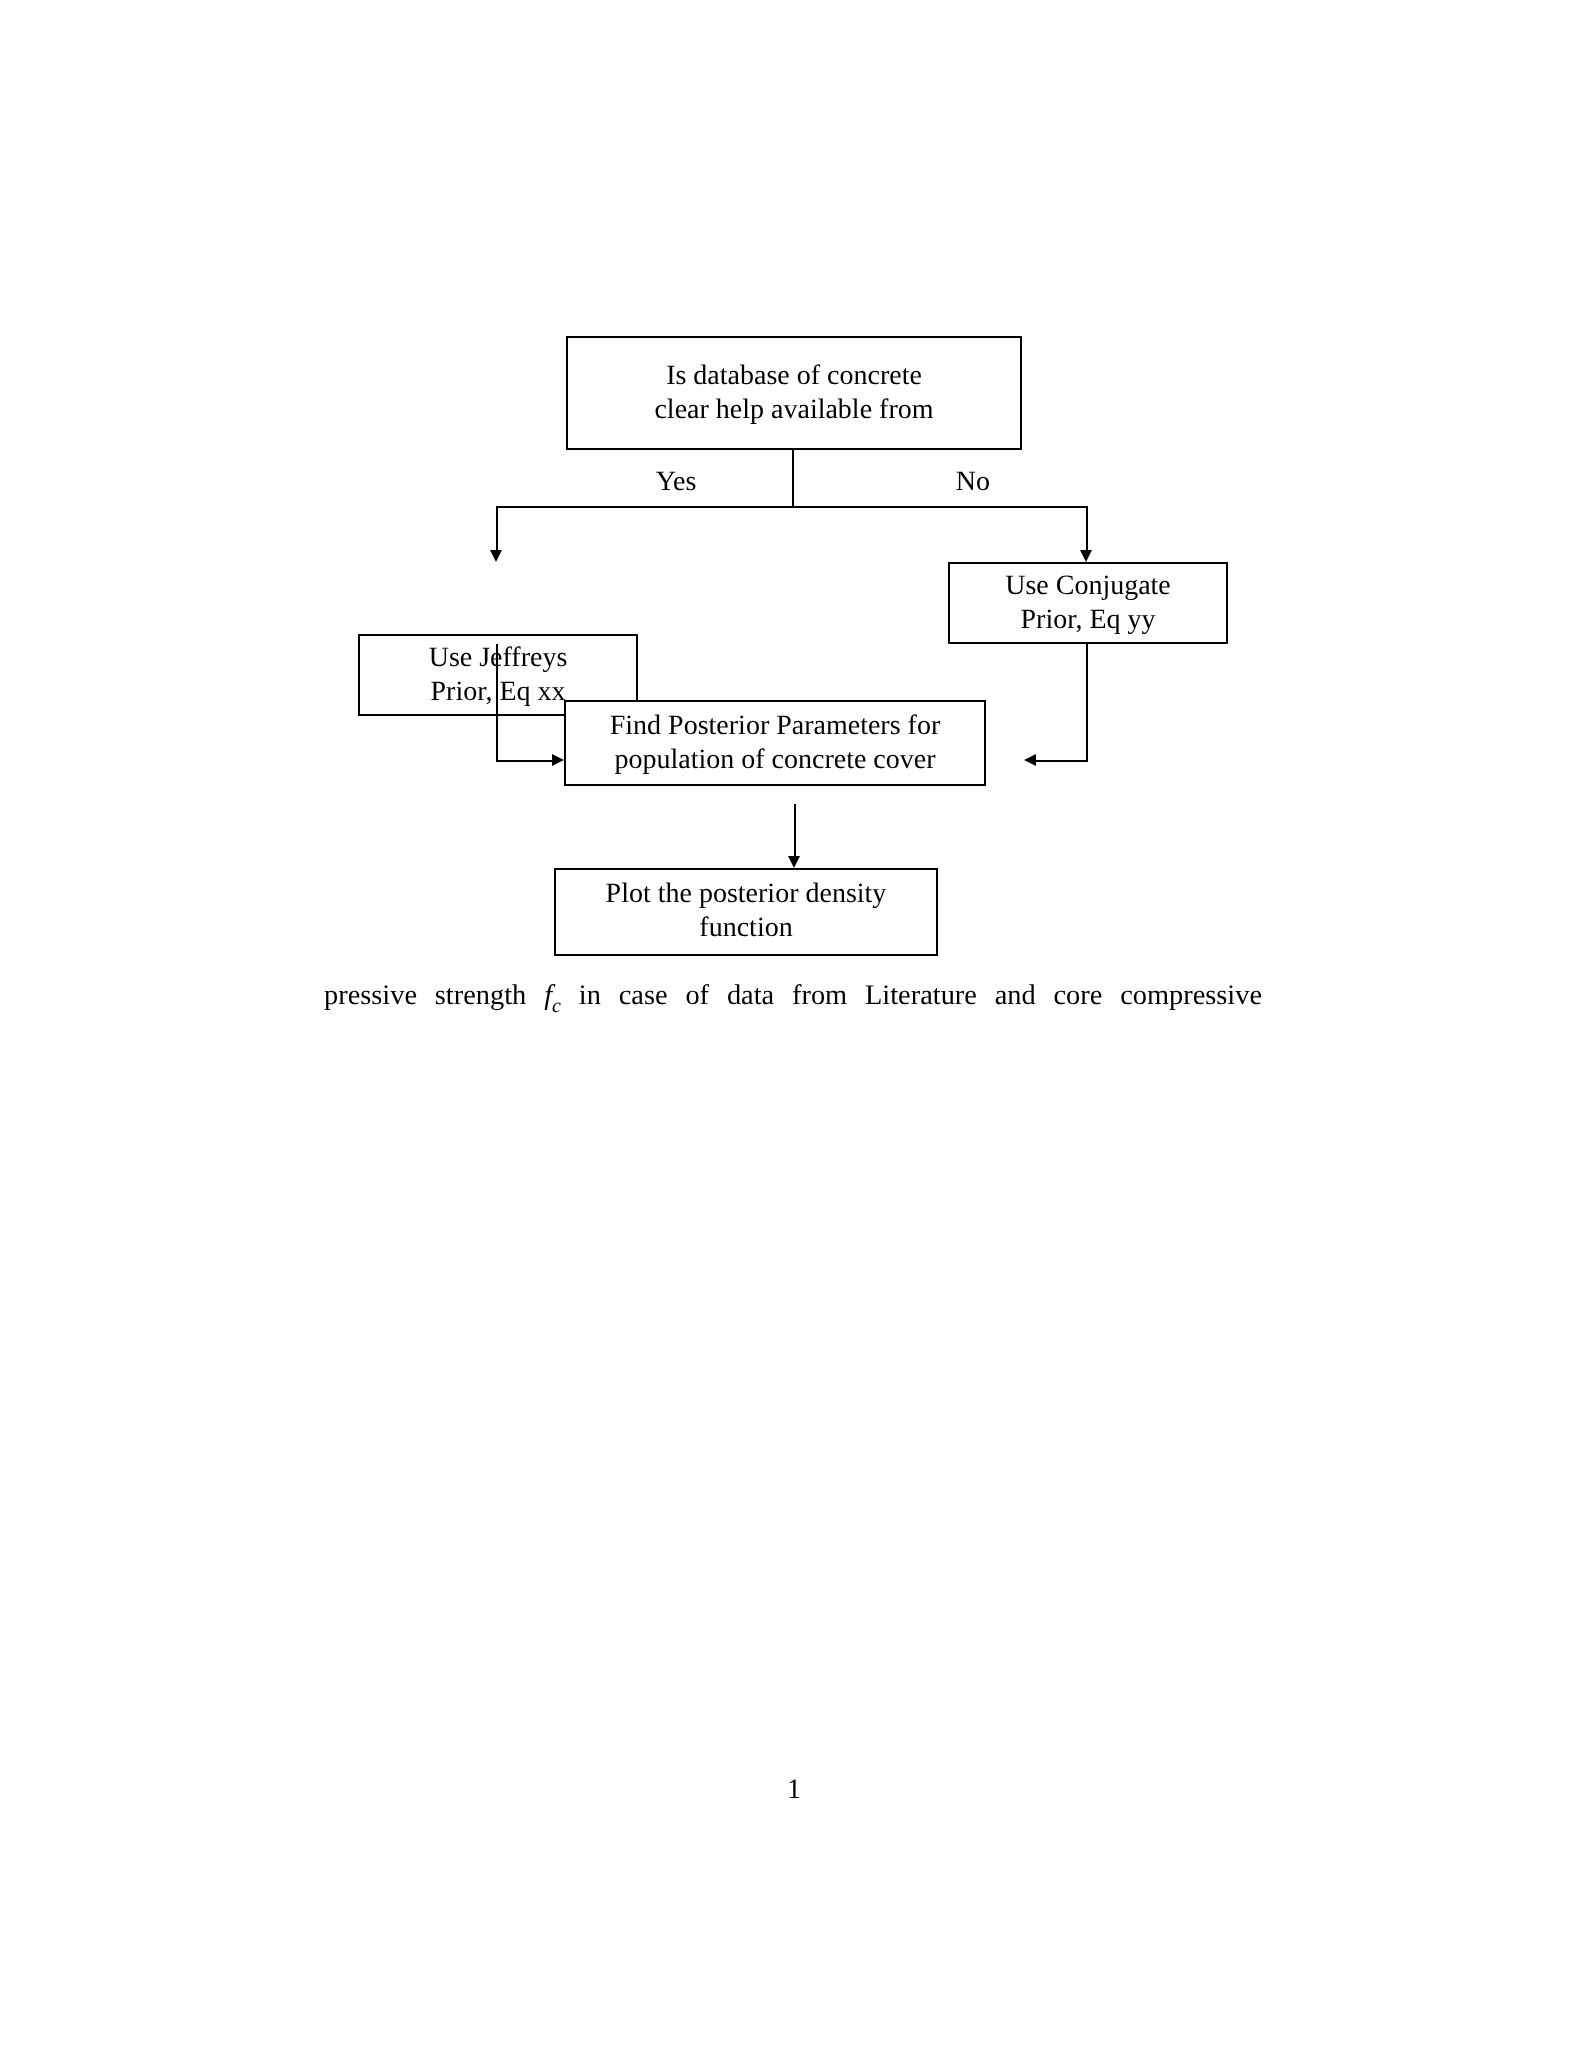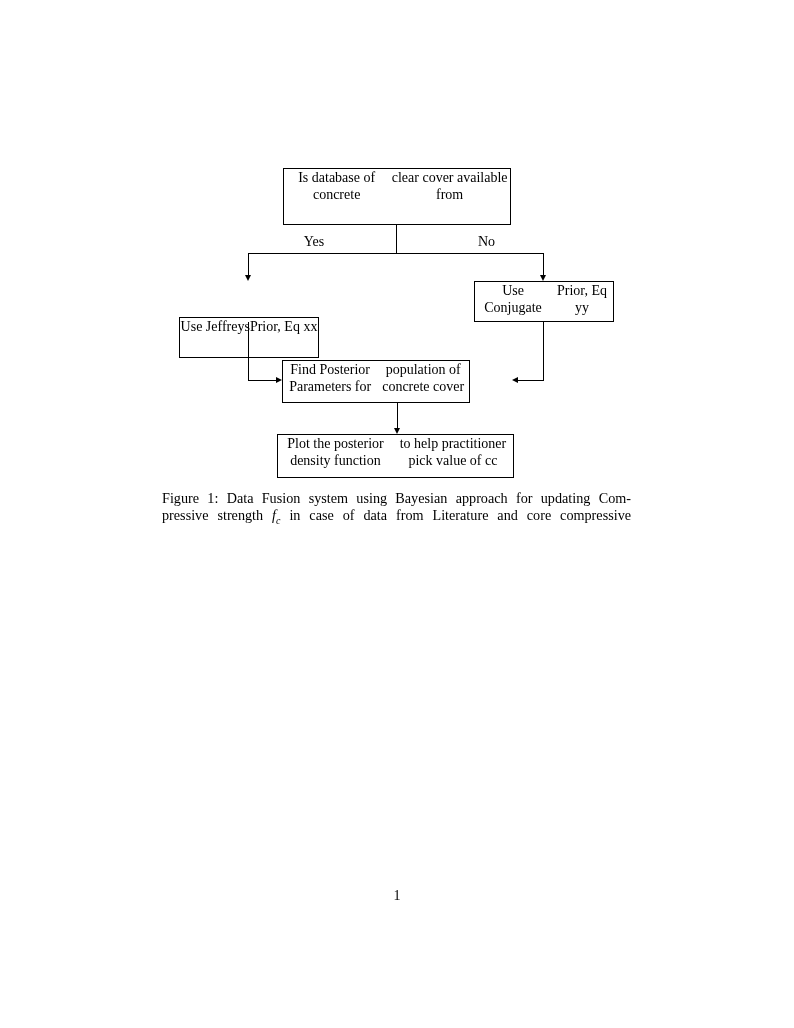--- a/index.html
+++ b/index.html
@@ -16,31 +16,31 @@
     color: #000000;
     overflow: hidden;
   }
   
   .fc-box {
     position: absolute;
     box-sizing: border-box;
     border: 1px solid #000000;
     background: #ffffff;
     display: flex;
-    flex-direction: row;
+    flex-direction: column;
     justify-content: center;
     text-align: center;
     font-size: 14px;
     line-height: 17px;
   }
   .box-decision  { left: 283px; top: 168px; width: 228px; height: 57px; }
   .box-jeffreys  { left: 179px; top: 281px; width: 140px; height: 41px; margin-top: 36px; }
   .box-conjugate { left: 474px; top: 281px; width: 140px; height: 41px; }
-  .box-posterior { left: 282px; top: 360px; width: 188px; height: 43px; }
-  .box-plot      { left: 277px; top: 434px; width: 237px; height: 44px; }
+  .box-posterior { left: 282px; top: 350px; width: 211px; height: 43px; }
+  .box-plot      { left: 277px; top: 434px; width: 192px; height: 44px; }
 
   
   .ln {
     position: absolute;
     background: #000000;
   }
   .ln-stub-top   { left: 396px; top: 225px; width: 1px; height: 28px; }
   .ln-branch     { left: 248px; top: 253px; width: 296px; height: 1px; }
   .ln-yes-drop   { left: 248px; top: 253px; width: 1px; height: 22px; }
   .ln-no-drop    { left: 543px; top: 253px; width: 1px; height: 22px; }
@@ -74,21 +74,21 @@
   .arr-into-plot { left: 394px; top: 428px; }
 
   
   .branch-label {
     position: absolute;
     width: 52px;
     text-align: center;
     font-size: 14px;
     line-height: 16px;
   }
-  .label-yes { left: 288px; top: 234px; }
+  .label-yes { left: 312px; top: 234px; }
   .label-no  { left: 443px; top: 234px; text-align: right; }
 
   
   .caption {
     position: absolute;
     left: 162px;
     top: 490px;
     width: 469px;
     font-size: 14.2px;
     line-height: 17.4px;
@@ -120,21 +120,21 @@
     font-size: 14px;
   }
 </style>
 </head>
 <body>
 
 <div class="page">
 
   <div class="fc-box box-decision">
     <div>Is database of concrete</div>
-    <div>clear cover available from</div>
+    <div>clear help available from</div>
   </div>
 
   <div class="ln ln-stub-top"></div>
   <div class="ln ln-branch"></div>
 
   <div class="branch-label label-yes">Yes</div>
   <div class="branch-label label-no">No</div>
 
   <div class="ln ln-yes-drop"></div>
   <div class="arr arr-down arr-yes"></div>
@@ -163,25 +163,23 @@
   <div class="fc-box box-posterior">
     <div>Find Posterior Parameters for</div>
     <div>population of concrete cover</div>
   </div>
 
   <div class="ln ln-mid-down"></div>
   <div class="arr arr-down arr-into-plot"></div>
 
   <div class="fc-box box-plot">
     <div>Plot the posterior density function</div>
-    <div>to help practitioner pick value of cc</div>
   </div>
 
   <div class="caption">
-    <div class="cap-line cap-just"><span>Figure 1: Data Fusion system using Bayesian approach for updating Com-</span></div>
     <div class="cap-line cap-just">
       <span>pressive strength</span>
       <span class="math-f"><span>f</span><sub>c</sub></span>
       <span>in case of data from Literature and core compressive</span>
     </div>
   </div>
 
   <div class="page-number">1</div>
 
 </div>

